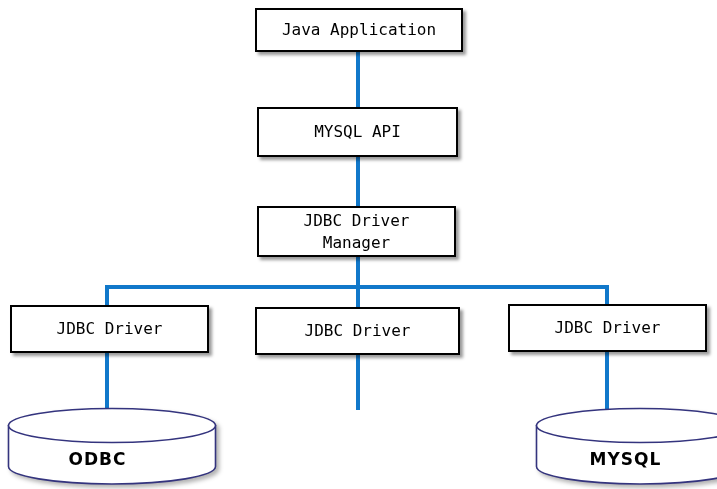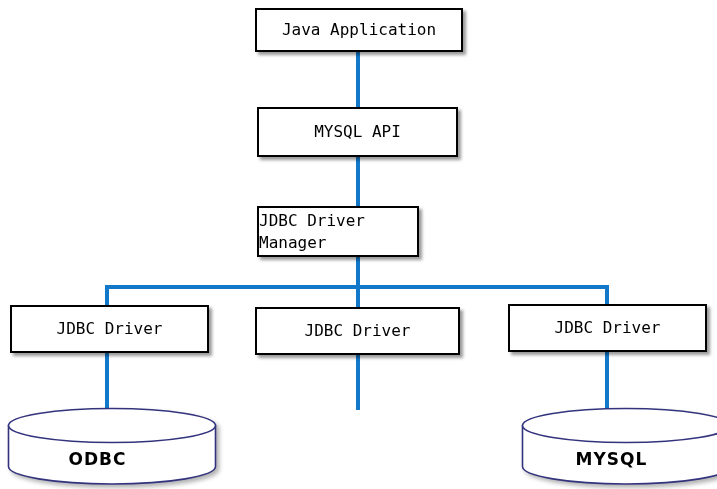--- a/index.html
+++ b/index.html
@@ -32,21 +32,21 @@
     display:flex;
     align-items:center;
     justify-content:center;
     z-index:2;
   }
   .box-label{
     font-family:"DejaVu Sans Mono", monospace;
     font-size:16px;
     line-height:22px;
     color:var(--text);
-    text-align:left;
+    text-align:center;
     display:inline-block;
     max-width:180px;
   }
   .db{
     position:absolute;
     width:181px;height:78px;
     z-index:2;
   }
   .db svg{
     display:block;
@@ -80,21 +80,21 @@
   <div class="line" style="left:605px;top:350px;width:4px;height:60px"></div>
 
   <div class="node-box" style="left:255px;top:8px;width:208px;height:44px">
     <span class="box-label">Java Application</span>
   </div>
 
   <div class="node-box" style="left:257px;top:107px;width:201px;height:50px">
     <span class="box-label">MYSQL API</span>
   </div>
 
-  <div class="node-box" style="left:257px;top:206px;width:162px;height:51px">
+  <div class="node-box" style="left:257px;top:206px;width:199px;height:51px">
     <span class="box-label">JDBC Driver Manager</span>
   </div>
 
   <div class="node-box" style="left:10px;top:305px;width:199px;height:48px">
     <span class="box-label">JDBC Driver</span>
   </div>
 
   <div class="node-box" style="left:255px;top:307px;width:205px;height:48px">
     <span class="box-label">JDBC Driver</span>
   </div>
@@ -105,21 +105,21 @@
 
   <div class="db" style="left:7px;top:407px">
     <svg width="210" height="78" viewBox="0 0 210 78">
       <path d="M1.5 18.5 v41 a103.5 17.5 0 0 0 207 0 v-41 z" fill="#FFFFFF" stroke="var(--cylinder-outline)" stroke-width="1.6"></path>
       <ellipse cx="105" cy="18.5" rx="103.5" ry="17" fill="#FFFFFF" stroke="var(--cylinder-outline)" stroke-width="1.6"></ellipse>
     </svg>
     <span class="db-label">ODBC</span>
   </div>
 
 
-  <div class="db" style="left:521px;top:407px">
+  <div class="db" style="left:535px;top:407px">
     <svg width="210" height="78" viewBox="0 0 210 78">
       <path d="M1.5 18.5 v41 a103.5 17.5 0 0 0 207 0 v-41 z" fill="#FFFFFF" stroke="var(--cylinder-outline)" stroke-width="1.6"></path>
       <ellipse cx="105" cy="18.5" rx="103.5" ry="17" fill="#FFFFFF" stroke="var(--cylinder-outline)" stroke-width="1.6"></ellipse>
     </svg>
     <span class="db-label">MYSQL</span>
   </div>
 
 </div>
 
 </body></html>

